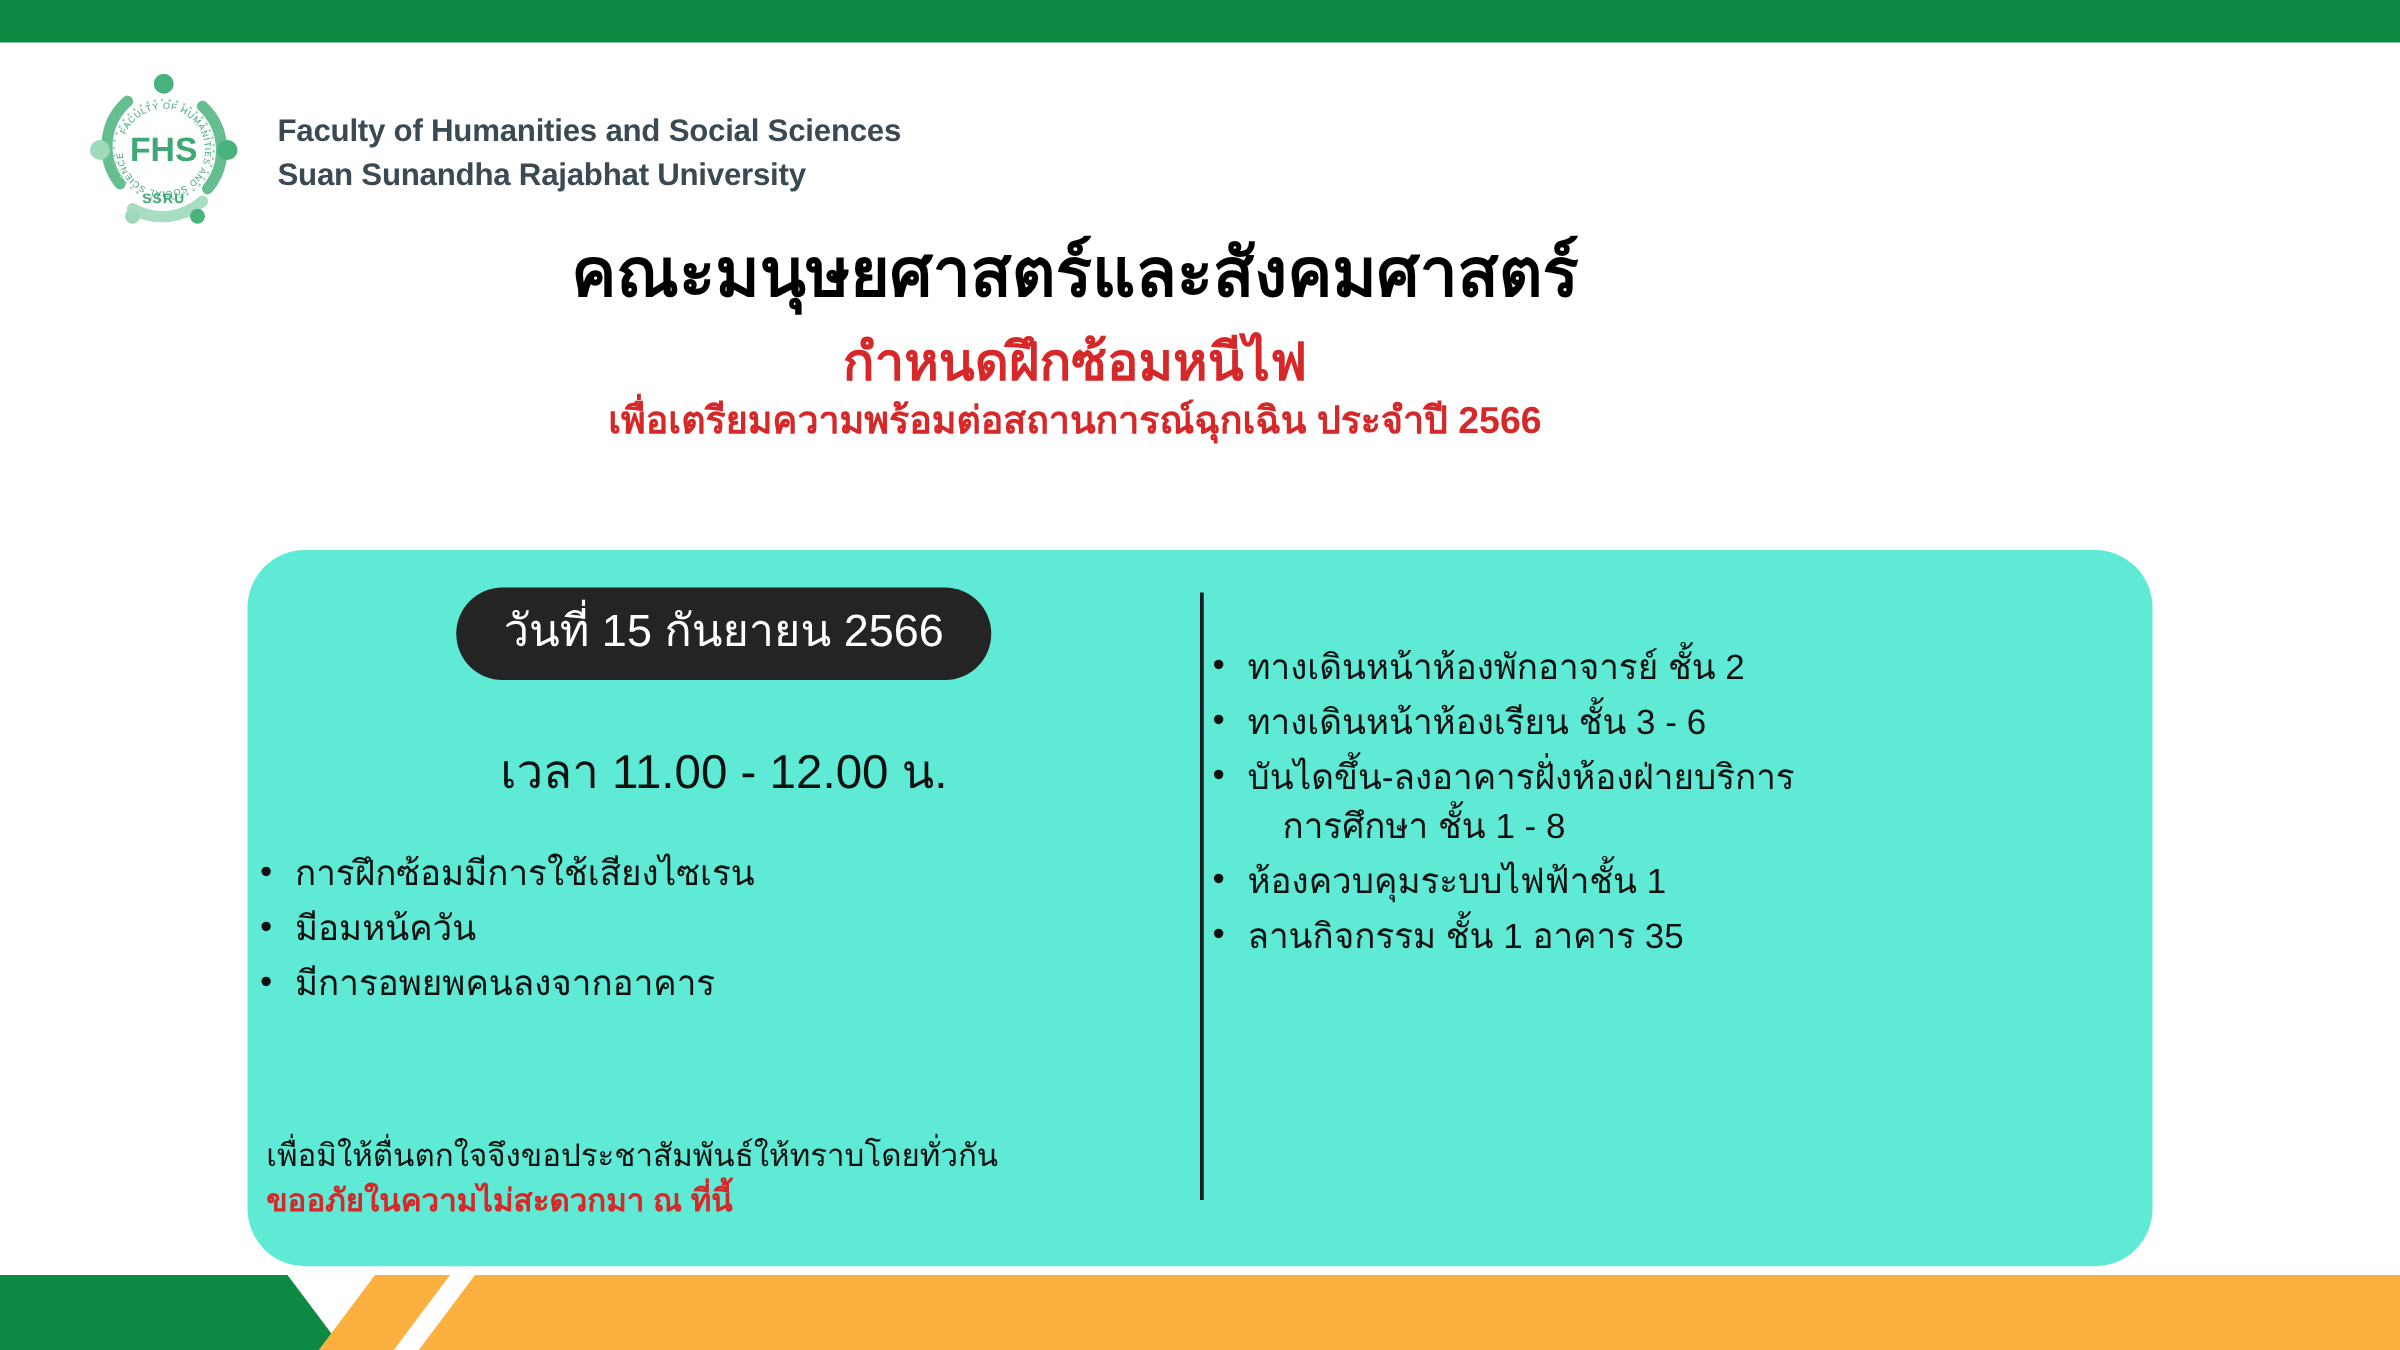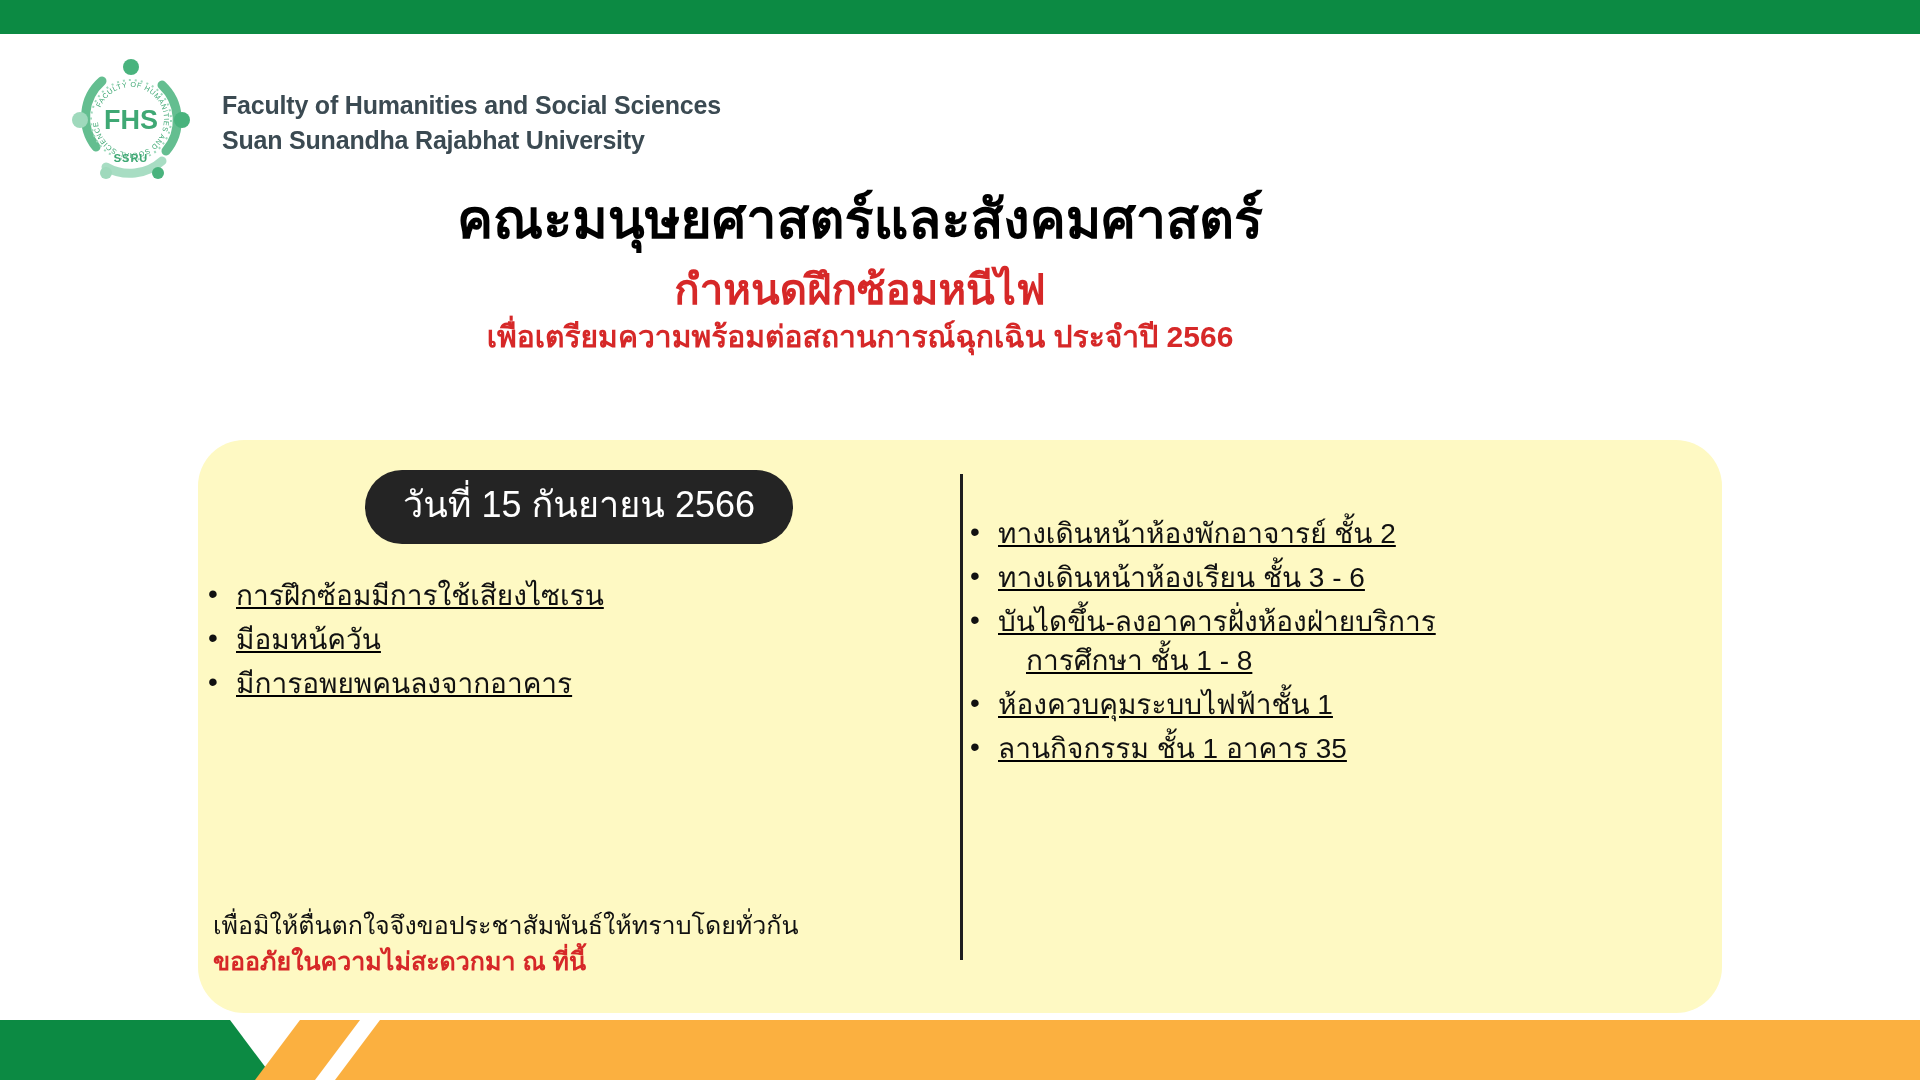--- a/index.html
+++ b/index.html
@@ -55,23 +55,22 @@
   }
   .sub-title2{
     font-size:30px; font-weight:bold; color:#D62828;
     line-height:1.32;
   }
 
   
   .panel{
     position:absolute; left:198px; top:440px;
     width:1524px; height:573px;
-    background:#fef9c3;
+    background:#5eead4;
     border-radius:46px;
-    text-decoration:underline;
   }
   .panel-inner{
     position:relative; width:100%; height:100%;
     display:flex;
   }
   .divider{
     position:absolute; left:50.0%; top:34px;
     width:3px; height:486px; background:#1E1E1E;
   }
 
@@ -185,20 +184,21 @@
 
 <div class="panel">
   <div class="panel-inner">
 
     <div class="divider"></div>
 
     <div class="col col-left">
       <div class="pill-center">
         <span class="pill">วันที่ 15 กันยายน 2566</span>
       </div>
+      <div class="time-line">เวลา 11.00 - 12.00 น.</div>
       <ul class="bullets left-bullets">
         <li>การฝึกซ้อมมีการใช้เสียงไซเรน</li>
         <li>มีอมหน้ควัน</li>
         <li>มีการอพยพคนลงจากอาคาร</li>
       </ul>
     </div>
 
     <div class="col col-right">
       <ul class="bullets right-bullets" style="margin-top:44px;">
         <li>ทางเดินหน้าห้องพักอาจารย์ ชั้น 2</li>

